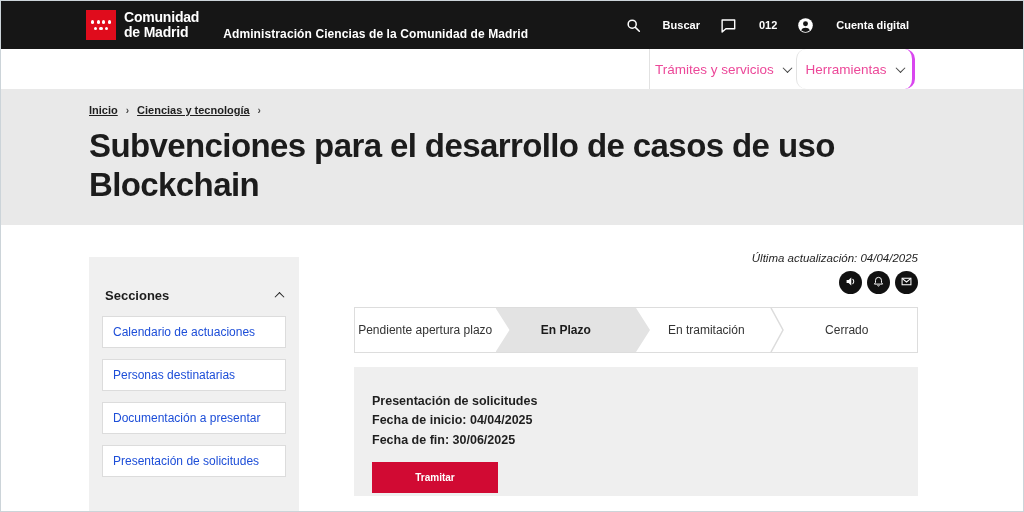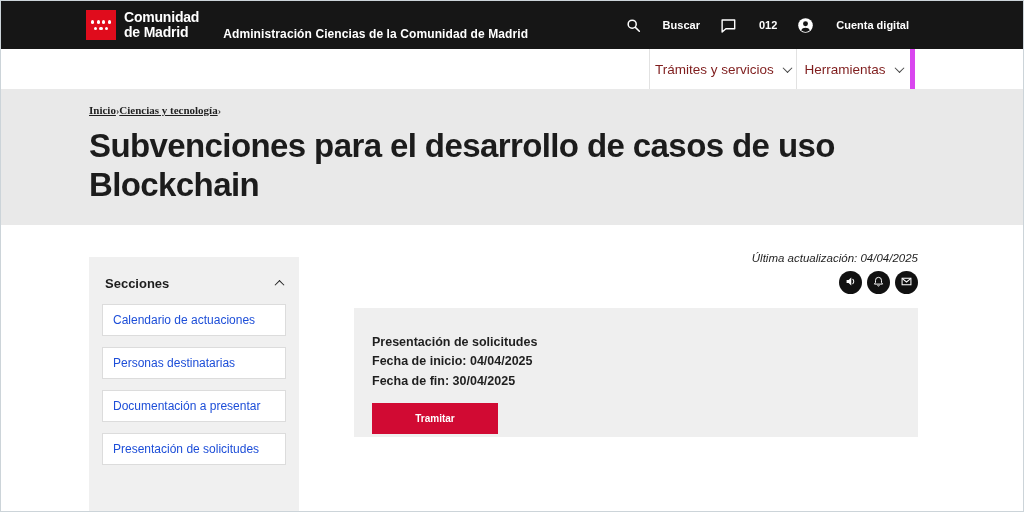--- a/index.html
+++ b/index.html
@@ -68,25 +68,25 @@
   
   .mainnav {
     height:40px;
     background:#ffffff;
     display:flex;
     justify-content:flex-end;
     padding-right:108px;
   }
   .nav-item {
     display:flex; align-items:center; justify-content:center; gap:10px;
-    font-size:13.5px; color:#7f1d1d;
+    font-size:13.5px; color:#ec4899;
     border-left:1px solid #e2e2e2;
     cursor:pointer;
   }
-  .nav-item:last-child { border-right:5px solid #d946ef; }
+  .nav-item:last-child { border-right:3px solid #d946ef;border-radius:10px; }
   .nav-item.w1 { width:147px; }
   .nav-item.w2 { width:119px; }
   .chev-down {
     width:7px; height:7px;
     border-right:1.6px solid #444; border-bottom:1.6px solid #444;
     transform:rotate(45deg) translate(-1px,-1px);
     display:inline-block;
   }
   .chev-up {
     width:7px; height:7px;
@@ -94,21 +94,21 @@
     transform:rotate(-135deg) translate(-1px,-1px);
     display:inline-block;
   }
 
   
   .hero {
     height:136px;
     background:var(--band_bg,#e9e9e9);
     padding:15px 100px 0 88px;
   }
-  .breadcrumb { display:flex; align-items:flex-end; font-size:11px;font-family:Liberation Serif, serif; }
+  .breadcrumb { display:flex; align-items:flex-end; gap:8px; font-size:11px; }
   .breadcrumb a {
     color:#1f1f1f; font-weight:700; text-decoration:underline; cursor:pointer;
   }
   .breadcrumb .sep { color:#444; font-size:10px; font-weight:700; }
   h1.page-title {
     margin-top:11px;
     font-size:33px;
     font-weight:700;
     color:#1c1c1c;
     letter-spacing:-0.6px;
@@ -119,21 +119,21 @@
   
   .content {
     display:flex;
     height:288px;
     padding-left:88px;
   }
   .sidebar {
     width:210px;
     margin-top:32px;
     background:var(--panel_bg,#f0f0f0);
-    padding:4px 13px;
+    padding:16px 13px;
     height:256px;
   }
   .sidebar-head {
     display:flex; align-items:center; justify-content:space-between;
     padding:15px 3px 13px 3px;
     font-size:13px; font-weight:700; color:#1c1c1c;
     cursor:pointer;
   }
   .side-item {
     height:32px;
@@ -332,22 +332,36 @@
         <div class="circle-btn">
           <span>
             <svg width="13" height="13" viewBox="0 0 20 20">
                 <rect x="3.2" y="5" width="13.6" height="10" fill="none" stroke="#ffffff" stroke-width="1.6"></rect>
                 <path d="M3.6 5.6 l6.4 5.2 6.4 -5.2" fill="none" stroke="#ffffff" stroke-width="1.6"></path>
               </svg>
           </span>
         </div>
       </div>
 
+      <div class="steps">
+        <div class="active-bg"></div>
+        <div class="sep-chev">
+          <svg width="14" height="44" viewBox="0 0 14 44">
+              <polyline points="1,0 13,22 1,44" fill="none" stroke="#dcdcdc" stroke-width="1.5"></polyline>
+            </svg>
+        </div>
+        <div class="steps-labels">
+          <div class="step">Pendiente apertura plazo</div>
+          <div class="step active">En Plazo</div>
+          <div class="step">En tramitación</div>
+          <div class="step">Cerrado</div>
+        </div>
+      </div>
 
       <div class="infobox">
         <p>Presentación de solicitudes</p>
         <p>Fecha de inicio: 04/04/2025</p>
-        <p>Fecha de fin: 30/04/2025</p>
+        <p>Fecha de fin: 30/06/2025</p>
         <button class="btn-tramitar">Tramitar</button>
       </div>
     </main>
   </section>
 </div>
 
 </body></html>

